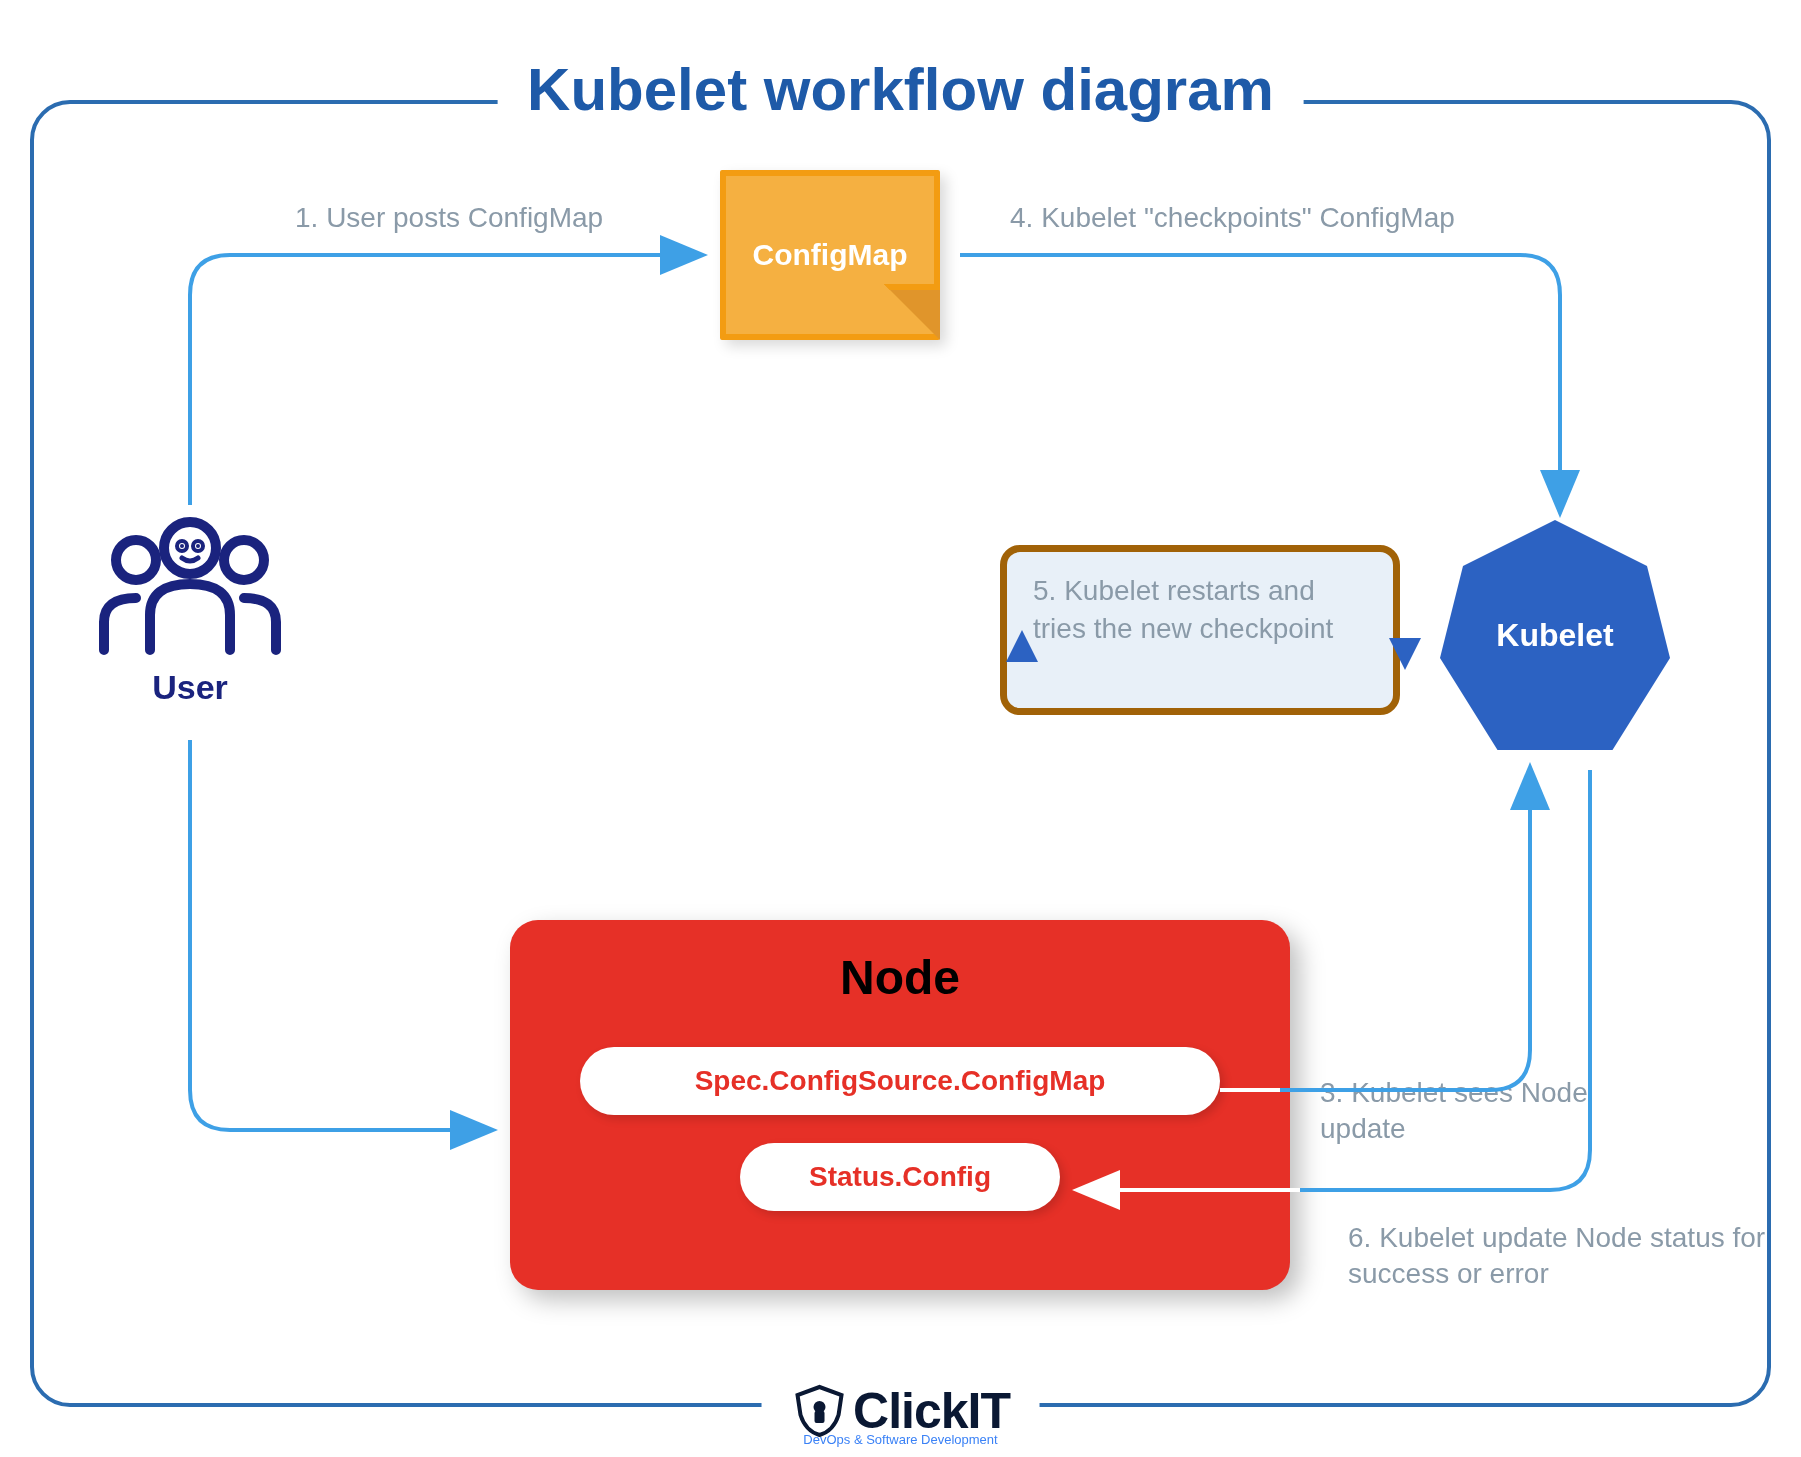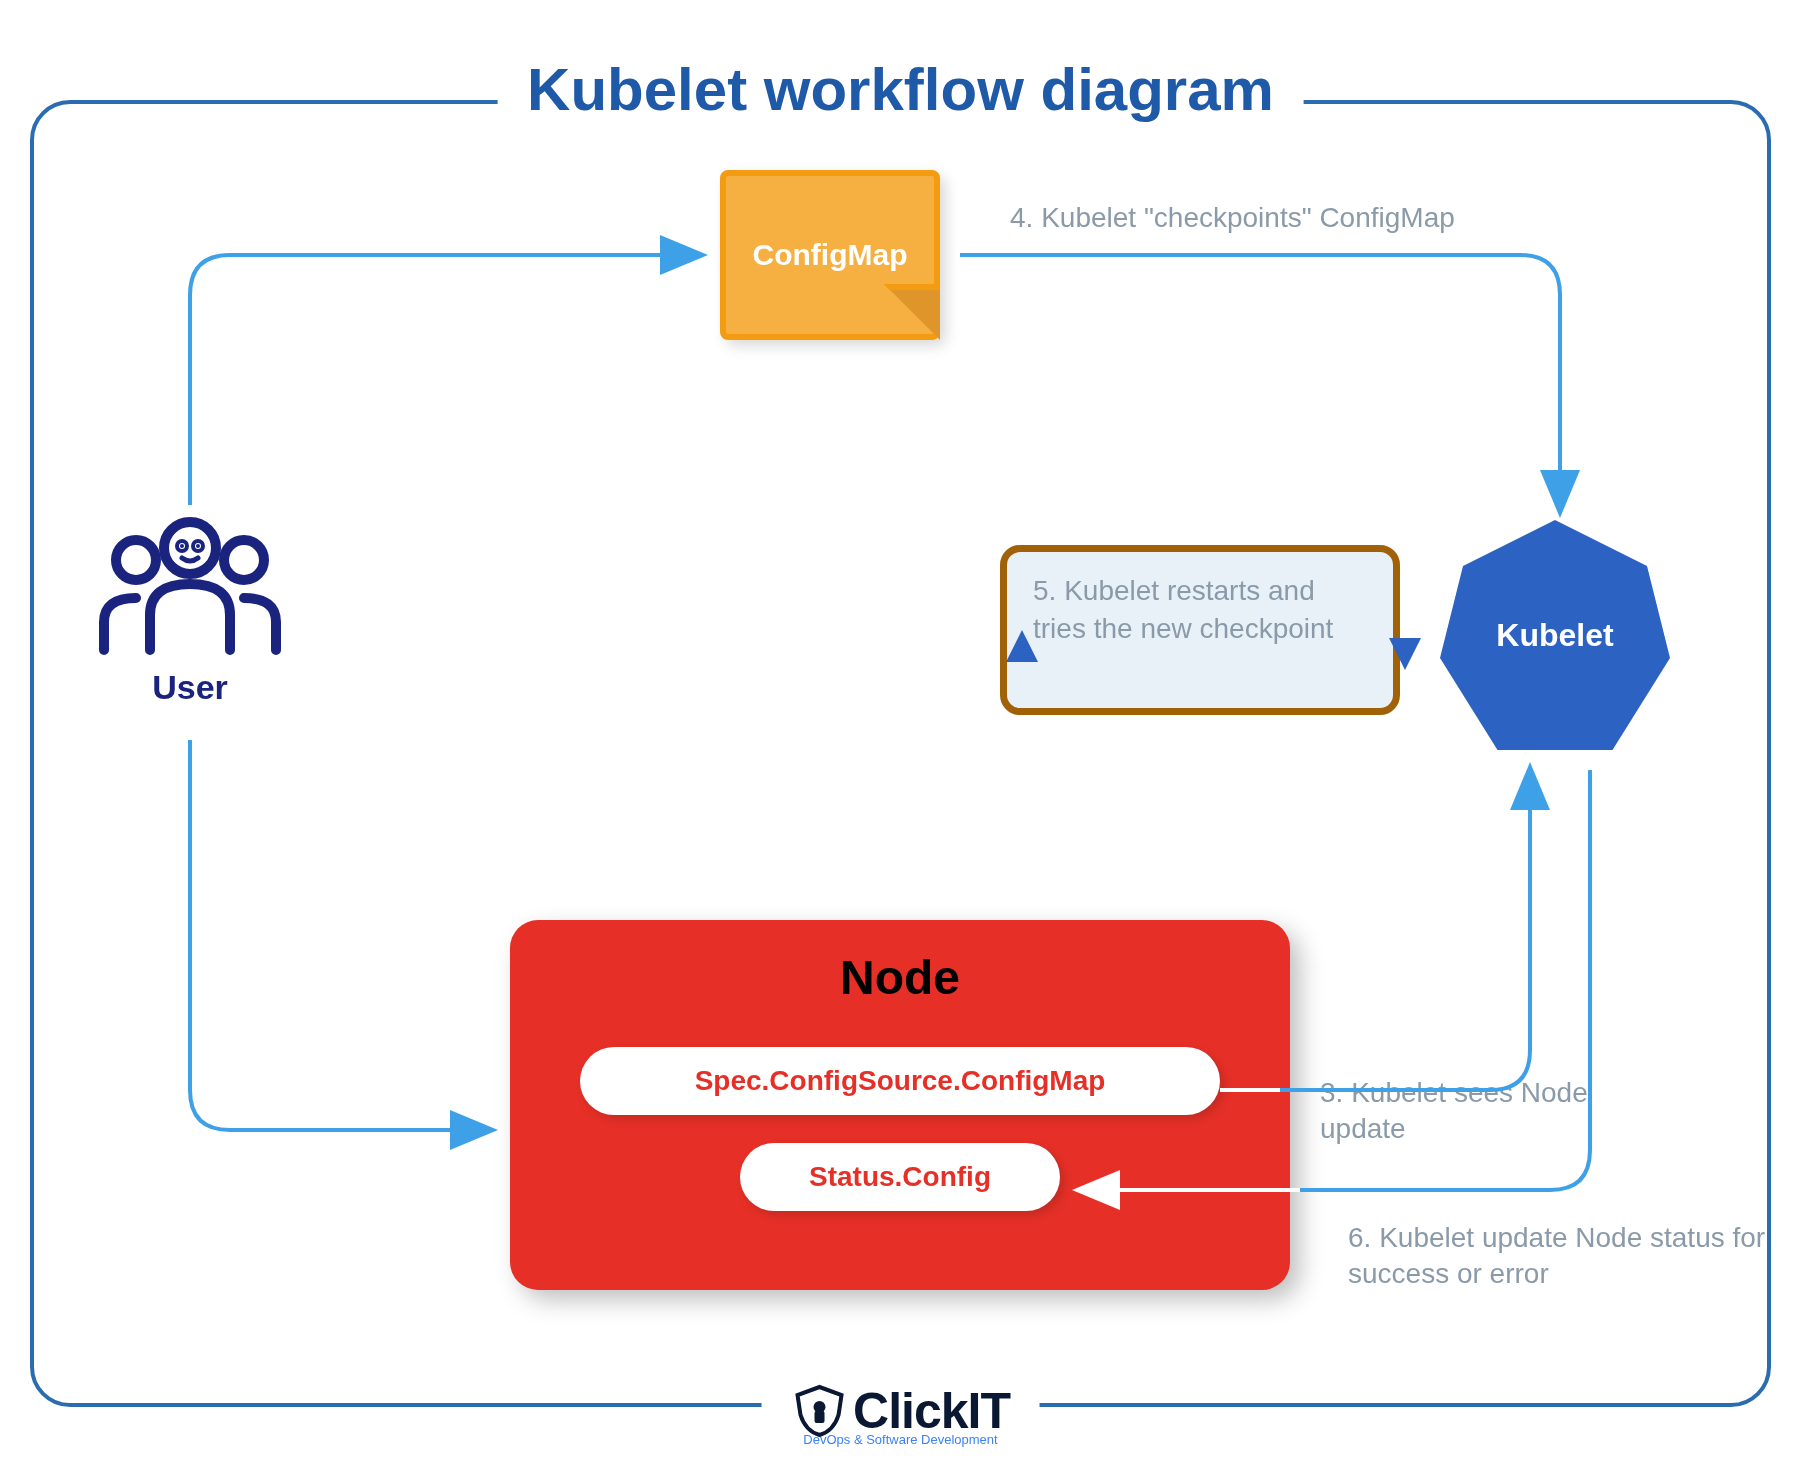--- a/index.html
+++ b/index.html
@@ -54,21 +54,21 @@
   }
   
   .configmap-block {
     position: absolute;
     top: 170px;
     left: 720px;
     width: 220px;
     height: 170px;
     background: #f5b041;
     border: 6px solid #f39c12;
-    border-radius: 8px;
+    border-radius: 2px;
     display: flex;
     align-items: center;
     justify-content: center;
     color: #fff;
     font-weight: 800;
     font-size: 30px;
     box-shadow: 6px 6px 14px rgba(0,0,0,0.15);
   }
   .configmap-block::after {
     content: '';
@@ -259,20 +259,21 @@
     <polygon points="30,10 14,42 46,42" fill="#2c62c2"></polygon>
   </svg>
 
   <div class="node-box">
     <div class="node-title">Node</div>
     <div class="node-pill pill1">Spec.ConfigSource.ConfigMap</div>
     <br>
     <div class="node-pill pill2">Status.Config</div>
   </div>
 
+  <div class="step-label step1">1. User posts ConfigMap</div>
   <div class="step-label step3">3. Kubelet sees Node update</div>
   <div class="step-label step4">4. Kubelet "checkpoints" ConfigMap</div>
   <div class="step-label step6">6. Kubelet update Node status for success or error</div>
 
   <svg class="arrows-svg" viewBox="0 0 1801 1457">
     <defs>
       <marker id="arrBlue" markerWidth="12" markerHeight="12" refX="10" refY="5" orient="auto">
         <path d="M0,0 L12,5 L0,10 Z" fill="#3ea0e6"></path>
       </marker>
       <marker id="arrWhite" markerWidth="12" markerHeight="12" refX="10" refY="5" orient="auto">

